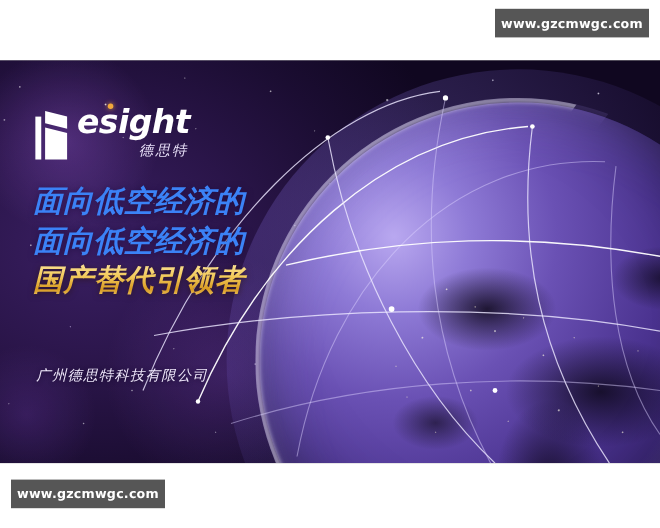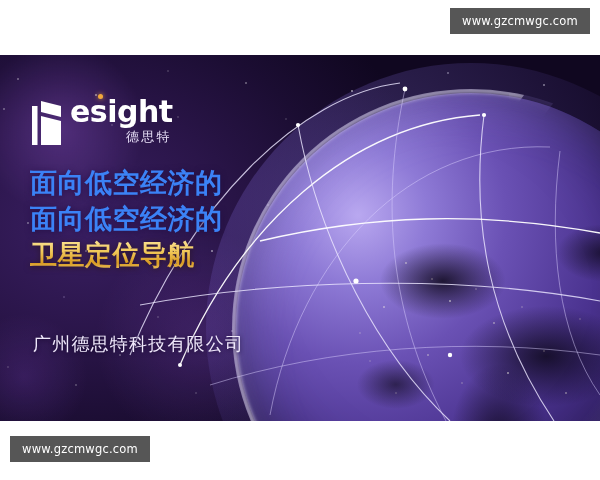--- a/index.html
+++ b/index.html
@@ -213,20 +213,21 @@
     fill: #ffffff;
   }
 
   
   .content {
     position: absolute;
     left: 0;
     top: 0;
     width: 300px;
     height: 366px;
+    font-style: italic;
   }
 
   
   .logo {
     position: absolute;
     left: 32px;
     top: 45px;
     display: flex;
     align-items: flex-end;
     height: 46px;
@@ -295,35 +296,35 @@
     -webkit-background-clip: text;
     background-clip: text;
     -webkit-text-fill-color: transparent;
     text-shadow: none;
     filter: drop-shadow(0 1px 3px rgba(40,16,0,.6));
   }
   .company {
     position: absolute;
     left: 33px;
     top: 277px;
-    font-size: 18px;
+    font-size: 13px;
     font-weight: 400;
     color: #efe8fb;
     letter-spacing: 1.2px;
     text-shadow: 0 1px 4px rgba(20,8,44,.8);
   }
 
   
   .watermark {
     position: absolute;
     background: #565656;
     color: #ffffff;
     font-family: "DejaVu Sans", sans-serif;
     font-size: 11.5px;
-    font-weight: 400;
+    font-weight: 700;
     letter-spacing: .2px;
     display: flex;
     align-items: center;
     justify-content: center;
   }
   .watermark.top {
     right: 10px;
     top: 8px;
     width: 140px;
     height: 26px;
@@ -386,21 +387,21 @@
         <div class="logo-word">
           <div class="logo-text">esight</div>
           <div class="logo-dot"></div>
           <div class="logo-cn">德思特</div>
         </div>
       </div>
 
       <div class="headline">
         <div class="hl-line">面向低空经济的</div>
         <div class="hl-line">面向低空经济的</div>
-        <div class="hl-line gold">卫星定位导航</div>
+        <div class="hl-line gold">国产替代引领者</div>
       </div>
 
       <div class="company">广州德思特科技有限公司</div>
 
     </div>
   </div>
 
   <div class="watermark top">www.gzcmwgc.com</div>
   <div class="watermark bottom">www.gzcmwgc.com</div>
 

